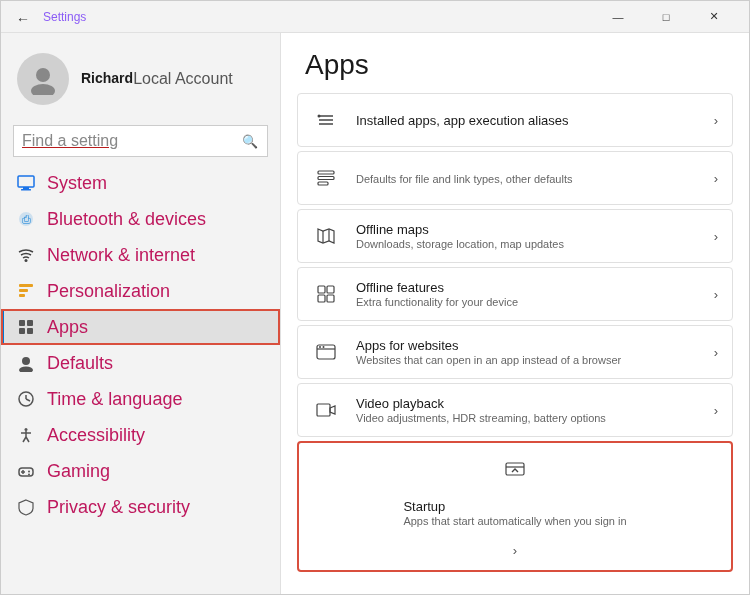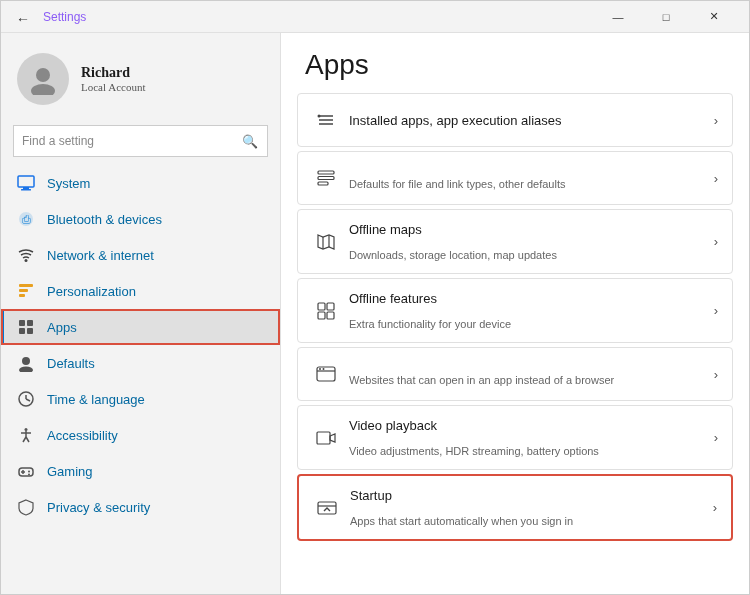--- a/index.html
+++ b/index.html
@@ -104,53 +104,53 @@
     }
 
     .user-avatar svg {
       width: 32px;
       height: 32px;
       fill: #666;
     }
 
     .user-info {
       display: flex;
-      flex-direction: column;
-      font-family: Liberation Serif, serif;
+      flex-direction: row;
     }
 
     .user-name {
       font-size: 14px;
       font-weight: 600;
       color: #1a1a1a;
     }
 
     .user-type {
-      font-size: 11px;
+      font-size: 16px;
       color: #555;
     }
 
     
     .search-box {
       margin: 4px 12px 8px 12px;
       display: flex;
       align-items: center;
       border: 1px solid #ccc;
       background: #fff;
       padding: 4px 8px;
       height: 32px;
     }
 
     .search-box input {
       border: none;
       outline: none;
       flex: 1;
-      font-size: 12px;
-      color: #a21caf;
+      font-size: 16px;
+      color: #b91c1c;
       background: transparent;
+      text-decoration: underline;
     }
 
     .search-box input::placeholder {
       color: #888;
     }
 
     .search-icon-wrap {
       color: #555;
       font-size: 13px;
     }
@@ -175,22 +175,22 @@
       width: 18px;
       height: 18px;
       display: flex;
       align-items: center;
       justify-content: center;
       font-size: 15px;
       flex-shrink: 0;
     }
 
     .nav-label {
-      font-size: 13px;
-      color: #0369a1;
+      font-size: 18px;
+      color: #be185d;
     }
 
     
     .main-panel {
       flex: 1;
       background: #fff;
       display: flex;
       flex-direction: column;
       overflow: hidden;
     }
@@ -213,25 +213,26 @@
 
     .setting-item {
       display: flex;
       align-items: center;
       padding: 12px 14px;
       border: 1px solid #e0e0e0;
       border-radius: 4px;
       margin-bottom: 4px;
       cursor: pointer;
       background: #fff;
-      gap: 9px;
+      gap: 16px;
     }
 
     .setting-item.highlighted {
       border: 2px solid #d94f3d;
+      flex-direction: column;
     }
 
     .setting-icon {
       width: 28px;
       height: 28px;
       display: flex;
       align-items: center;
       justify-content: center;
       flex-shrink: 0;
       font-size: 18px;
@@ -244,21 +245,21 @@
 
     .setting-title {
       font-size: 13px;
       color: #1a1a1a;
       font-weight: 400;
     }
 
     .setting-desc {
       font-size: 11px;
       color: #666;
-      margin-top: 12px;
+      margin-top: 1px;
     }
 
     .setting-chevron {
       color: #555;
       font-size: 13px;
       flex-shrink: 0;
     }
 
     
     .apps-nav-highlight {
@@ -498,20 +499,21 @@
         <div class="setting-item">
           <span class="setting-icon">
             <svg width="22" height="22" viewBox="0 0 22 22">
               <rect x="2" y="4" width="18" height="14" rx="2" stroke="#444" stroke-width="1.2" fill="none"></rect>
               <line x1="2" y1="8" x2="20" y2="8" stroke="#444" stroke-width="1.2"></line>
               <circle cx="5" cy="6" r="1" fill="#444"></circle>
               <circle cx="8.5" cy="6" r="1" fill="#444"></circle>
             </svg>
           </span>
           <div class="setting-text">
+            <div class="setting-title">Apps for websites</div>
             <div class="setting-desc">Websites that can open in an app instead of a browser</div>
           </div>
           <span class="setting-chevron">›</span>
         </div>
 
         <div class="setting-item">
           <span class="setting-icon">
             <svg width="22" height="22" viewBox="0 0 22 22">
               <rect x="2" y="5" width="13" height="12" rx="1" stroke="#444" stroke-width="1.2" fill="none"></rect>
               <polygon points="15,9 20,7 20,15 15,13" stroke="#444" stroke-width="1.2" fill="none"></polygon>

